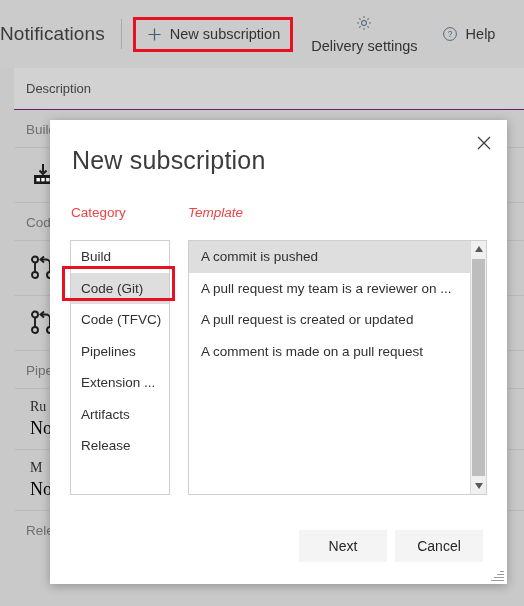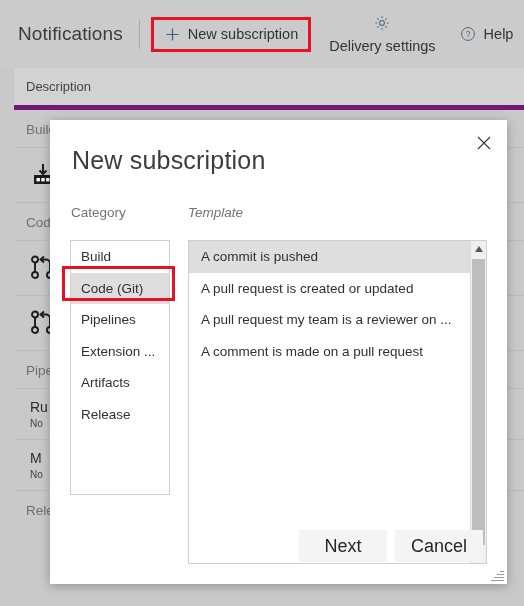--- a/index.html
+++ b/index.html
@@ -26,21 +26,20 @@
   
   #toolbar {
     position: absolute;
     left: 0; top: 0;
     width: 524px; height: 68px;
     background: #cbcbcb;
     display: flex;
     align-items: center;
   }
   #toolbar-title {
-    margin-left: 18px;
     font-size: 19px;
     color: #3b3b3b;
     font-weight: 400;
     letter-spacing: .1px;
   }
   .tb-sep {
     width: 1px;
     height: 30px;
     background: #a9a9a9;
     margin: 0 10px 0 16px;
@@ -70,21 +69,21 @@
   }
   .tb-item.gear .tb-icon, .tb-item.help .tb-icon { color: #4a6577; }
   #tb-spacer { flex: 1 1 auto; }
 
   
   #desc-bar {
     position: absolute;
     left: 14px; top: 68px;
     width: 510px; height: 42px;
     background: #d2d2d2;
-    border-bottom: 5px solid #701a75;
+    border-bottom: 1px solid #701a75;
     box-sizing: border-box;
     display: flex;
     align-items: center;
   }
   #desc-bar .label {
     margin-left: 12px;
     font-size: 13px;
     color: #434343;
   }
 
@@ -114,23 +113,24 @@
     width: 34px; height: 34px;
     display: flex; align-items: center; justify-content: center;
     color: #1c1c1c;
     flex: 0 0 auto;
   }
   .bg-row .two-line {
     display: flex;
     flex-direction: column;
     gap: 3px;
     padding-left: 4px;
+    font-family: Liberation Serif, serif;
   }
   .bg-row .t1 { font-size: 14px; color: #2c2c2c; }
-  .bg-row .t2 { font-size: 10px; color: #404040; }
+  .bg-row .t2 { font-size: 18px; color: #000000; }
 
   
   #dialog {
     position: absolute;
     left: 50px; top: 120px;
     width: 457px; height: 464px;
     background: #ffffff;
     box-shadow: 0 2px 10px rgba(0,0,0,.28);
     box-sizing: border-box;
   }
@@ -147,21 +147,21 @@
     left: 22px; top: 26px;
     font-size: 25px;
     font-weight: 400;
     color: #3c3c3c;
     letter-spacing: .2px;
   }
 
   .col-head {
     position: absolute;
     font-size: 13.5px;
-    color: #737373;
+    color: #ef4444;
   }
   #cat-head { left: 21px; top: 85px; }
   #tpl-head { left: 138px; top: 85px; font-style: italic; }
 
   
   #cat-box {
     position: absolute;
     left: 20px; top: 120px;
     width: 100px; height: 255px;
     border: 1px solid #cfcfcf;
@@ -190,21 +190,21 @@
     width: 113px; height: 35px;
     border: 3px solid #e81123;
     box-sizing: border-box;
     pointer-events: none;
   }
 
   
   #tpl-box {
     position: absolute;
     left: 138px; top: 120px;
-    width: 299px; height: 324px;
+    width: 299px; height: 255px;
     border: 1px solid #cfcfcf;
     background: #fff;
     box-sizing: border-box;
     overflow: hidden;
     text-align: center;
   }
   .tpl-item {
     height: 31.5px;
     display: flex;
     align-items: center;
@@ -245,21 +245,21 @@
     cursor: pointer;
   }
 
   
   .dlg-btn {
     position: absolute;
     height: 32px;
     width: 88px;
     background: #f4f4f4;
     border: none;
-    font-size: 18px;
+    font-size: 14px;
     color: #262626;
     font-family: "Liberation Sans", sans-serif;
     cursor: pointer;
   }
   #btn-next   { left: 249px; top: 410px; }
   #btn-cancel { left: 345px; top: 410px; }
 
   #resize-grip {
     position: absolute;
     right: 3px; bottom: 3px;
@@ -392,31 +392,32 @@
   </div>
 
   <div id="dlg-title">New subscription</div>
 
   <div class="col-head" id="cat-head">Category</div>
   <div class="col-head" id="tpl-head">Template</div>
 
   <div id="cat-box">
     <div class="cat-item">Build</div>
     <div class="cat-item selected">Code (Git)</div>
+    <div class="cat-item">Code (TFVC)</div>
     <div class="cat-item">Pipelines</div>
     <div class="cat-item">Extension ...</div>
     <div class="cat-item">Artifacts</div>
     <div class="cat-item">Release</div>
   </div>
   <div id="cat-highlight"></div>
 
   <div id="tpl-box">
     <div class="tpl-item selected">A commit is pushed</div>
+    <div class="tpl-item">A pull request my team is a reviewer on ...</div>
     <div class="tpl-item">A pull request is created or updated</div>
-    <div class="tpl-item">A pull request my team is a reviewer on ...</div>
     <div class="tpl-item">A comment is made on a pull request</div>
 
     <div id="tpl-scroll">
       <div class="sb-arrow up">
         <svg width="8" height="6" viewBox="0 0 8 6">
             <path d="M4 0l4 6H0z" fill="#5a5a5a"></path>
           </svg>
       </div>
       <div id="sb-thumb"></div>
       <div class="sb-arrow down">

